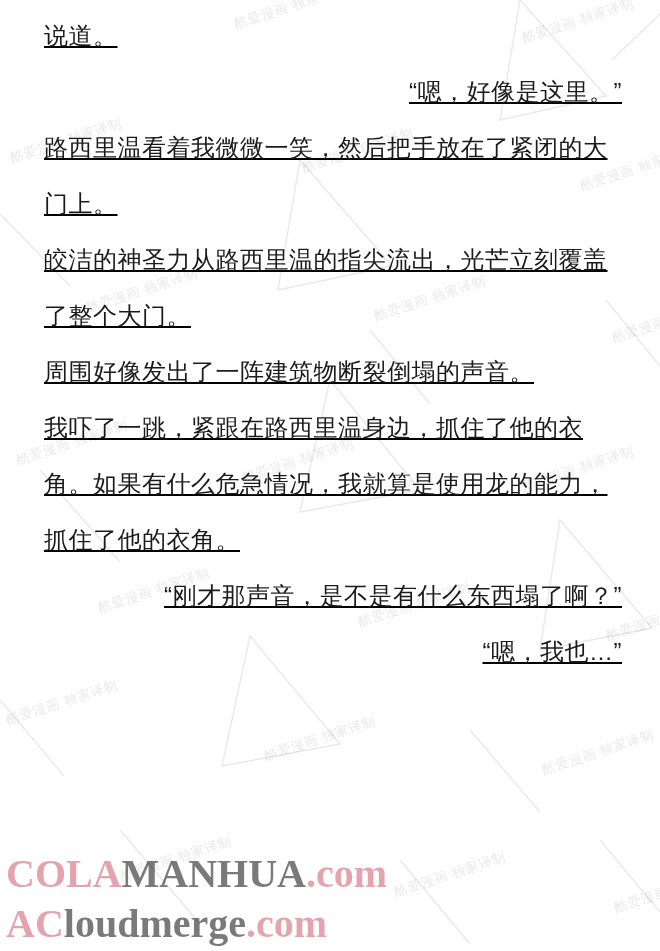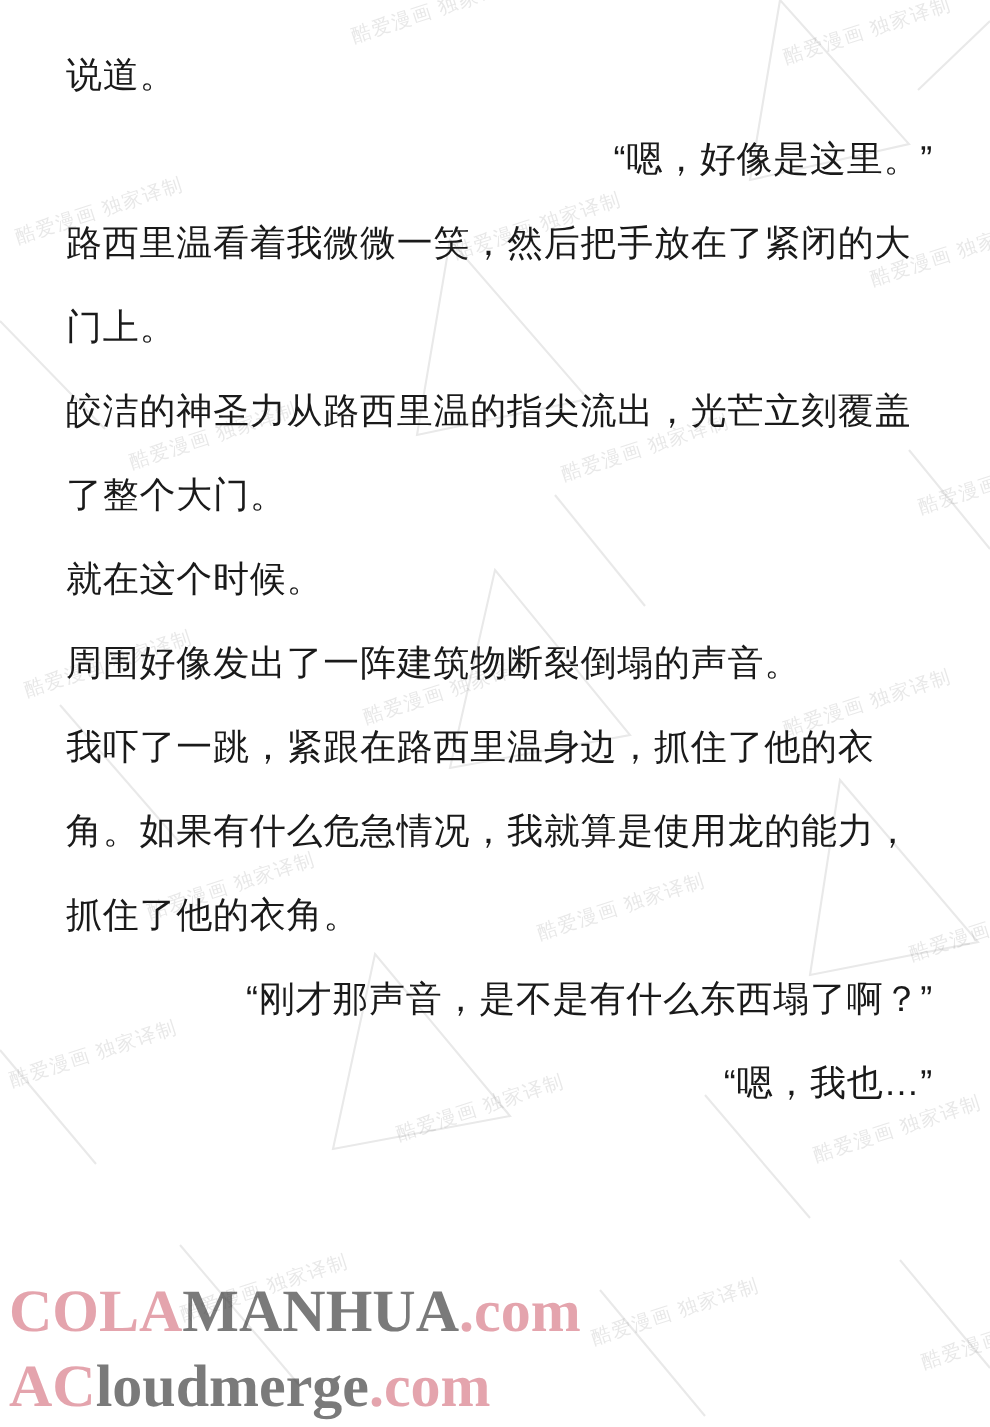--- a/index.html
+++ b/index.html
@@ -46,22 +46,23 @@
     white-space: nowrap;
     transform: rotate(-18deg);
     transform-origin: left top;
     font-family: "Liberation Sans", sans-serif;
   }
 
   
   .content {
     position: relative;
     z-index: 3;
-    padding: 23px 38px 0 44px;
+    padding: 8px 38px 0 44px;
     box-sizing: border-box;
+    text-decoration: underline;
   }
   .para {
     font-size: 24px;
     line-height: 56px;
     color: #1a1a1a;
     margin: 0;
     letter-spacing: 0.5px;
     font-family: "Liberation Sans", sans-serif;
     word-break: break-all;
   }
@@ -140,21 +141,20 @@
     <span class="wm" style="left:118px; top:868px;">酷爱漫画 独家译制</span>
     <span class="wm" style="left:392px; top:884px;">酷爱漫画 独家译制</span>
     <span class="wm" style="left:612px; top:900px;">酷爱漫画 独家译制</span>
   </div>
 
   <div class="content">
     <p class="para">说道。</p>
     <p class="para indent">“嗯，好像是这里。”</p>
     <p class="para">路西里温看着我微微一笑，然后把手放在了紧闭的大门上。</p>
     <p class="para">皎洁的神圣力从路西里温的指尖流出，光芒立刻覆盖了整个大门。</p>
-    <p class="para">就在这个时候。</p>
     <p class="para">周围好像发出了一阵建筑物断裂倒塌的声音。</p>
     <p class="para">我吓了一跳，紧跟在路西里温身边，抓住了他的衣角。如果有什么危急情况，我就算是使用龙的能力，抓住了他的衣角。</p>
     <p class="para indent">“刚才那声音，是不是有什么东西塌了啊？”</p>
     <p class="para indent">“嗯，我也…”</p>
   </div>
 
   <div class="brand">
     <div class="brand-line"><span>COLA</span><span class="dark">MANHUA</span><span>.com</span></div>
     <div class="brand-line second"><span>AC</span><span class="dark">loudmerge</span><span>.com</span></div>
   </div>

